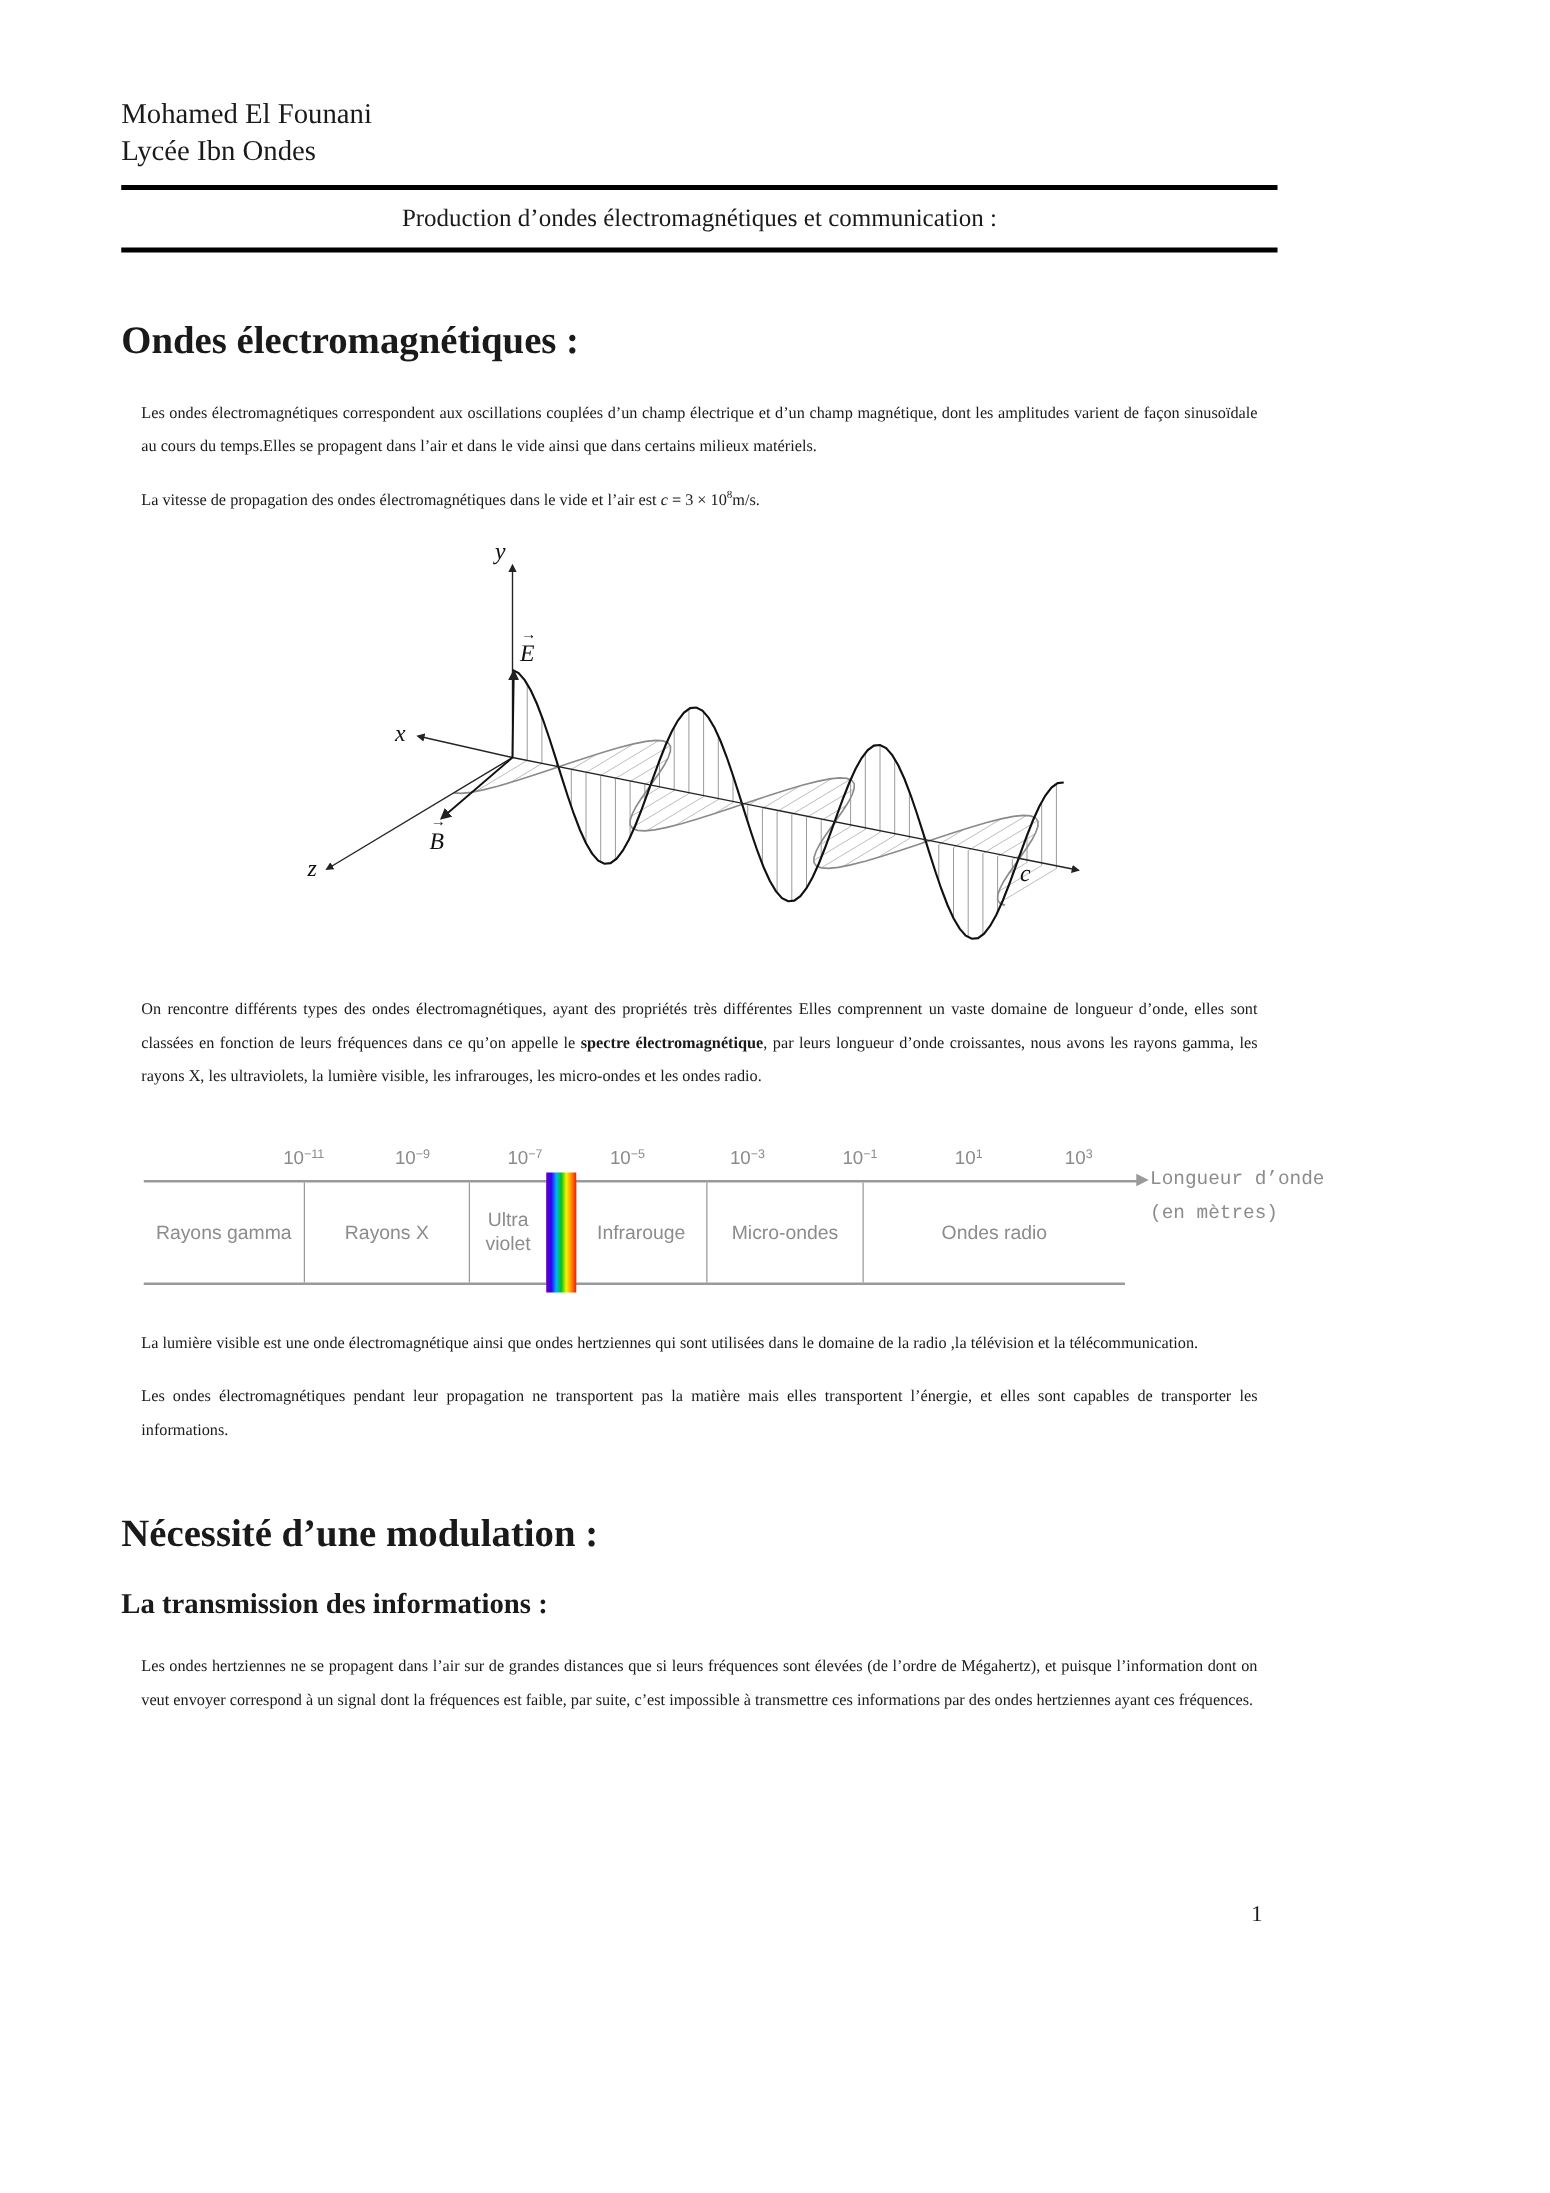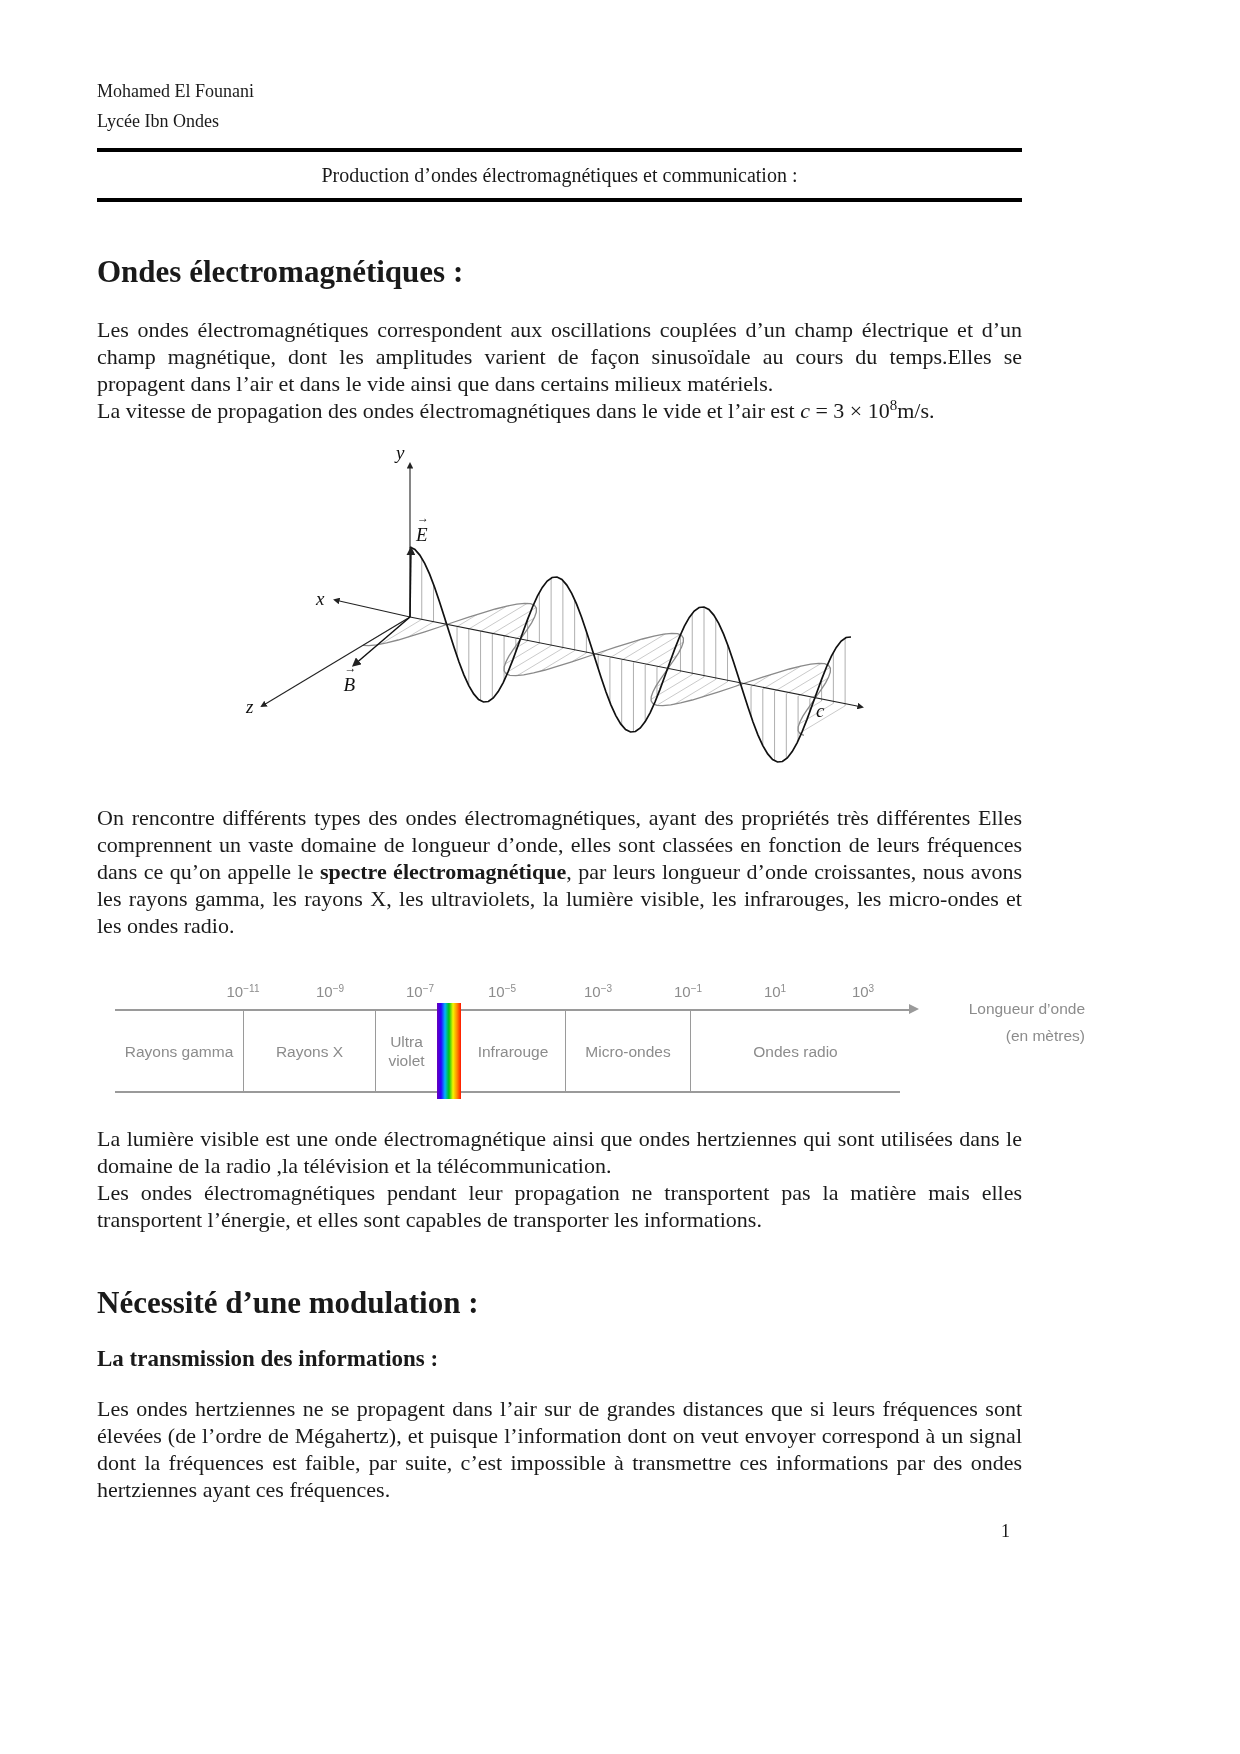--- a/index.html
+++ b/index.html
@@ -1,27 +1,27 @@
 <!DOCTYPE html>
 <html><head>
 <meta charset="utf-8">
 <style>
   html,body{margin:0;padding:0;}
   body{width:1240px;height:1754px;background:#ffffff;position:relative;
        font-family:"Liberation Serif","DejaVu Serif",serif;color:#1a1a1a;overflow:hidden;}
   .content{position:absolute;left:97px;top:0;width:925px;}
-  .header-row{display:flex;justify-content:space-between;margin-top:76px;font-size:18px;line-height:30px;}
+  .header-row{display:flex;justify-content:space-between;margin-top:76px;font-size:23px;line-height:30px;}
   .rule{height:4px;background:#000;}
   .rule-top{margin-top:12px;}
   .rule-bottom{margin-top:10px;}
   .doc-title{text-align:center;font-size:20px;line-height:26px;margin:10px 0 0 0;}
   h1.sec{font-size:31px;line-height:36px;font-weight:bold;margin:52px 0 0 0;}
   h1.sec2{margin-top:52px;}
   h2.sub{font-size:23px;line-height:28px;font-weight:bold;margin:24px 0 0 0;}
-  p.body{font-size:22px;line-height:27px;text-align:justify;margin:0;}
+  p.body{font-size:13px;line-height:27px;text-align:justify;margin:16px;}
   p.mt26{margin-top:26px;} p.mt24{margin-top:24px;} p.mt32{margin-top:32px;} p.mt22{margin-top:22px;}
   .b{font-weight:bold;}
   .math-c{font-style:italic;}
   .sup{font-size:68%;vertical-align:super;line-height:0;}
   
   .fig-wave{position:relative;width:640px;height:330px;margin:26px 0 0 143px;}
   .fig-wave svg{position:absolute;left:0;top:0;}
   .wave-label{position:absolute;font-style:italic;font-size:19px;color:#111;}
   .vec{position:relative;display:inline-block;}
   .vec .arr{position:absolute;left:1px;top:-13px;font-size:12px;font-style:normal;color:#111;}
@@ -33,21 +33,21 @@
   .tsup{font-size:10px;vertical-align:5px;}
   .spec-row{display:flex;width:785px;height:80px;border-top:2px solid #9a9a9a;border-bottom:2px solid #9a9a9a;position:relative;}
   .spec-cell{display:flex;align-items:center;justify-content:center;text-align:center;
        font-size:15.5px;line-height:19px;border-left:1.5px solid #9a9a9a;box-sizing:border-box;}
   .spec-cell.first{border-left:none;}
   .spec-rainbow{width:23px;position:relative;border-left:1.5px solid #9a9a9a;box-sizing:border-box;}
   .rainbow-bar{position:absolute;left:-1px;right:-1px;top:-8px;bottom:-8px;z-index:2;}
   .spec-line-ext{position:absolute;right:-10px;top:-2px;width:10px;height:2px;background:#9a9a9a;}
   .spec-arrow{position:absolute;right:-19px;top:-7px;width:0;height:0;
        border-left:10px solid #9a9a9a;border-top:5px solid transparent;border-bottom:5px solid transparent;}
-  .spec-axis-label{position:absolute;left:805px;top:-16px;width:165px;font-size:15.5px;line-height:27px;text-align:right;}
+  .spec-axis-label{position:absolute;left:805px;top:-16px;width:165px;font-size:15.5px;line-height:27px;text-align:left;font-family:Liberation Mono, monospace;}
   .page-number{position:absolute;left:1001px;top:1521px;font-size:18px;}
 </style>
 </head>
 <body>
 
 <div class="content">
 
   <div class="header-row">
     <div>
       <div>Mohamed El Founani</div>

